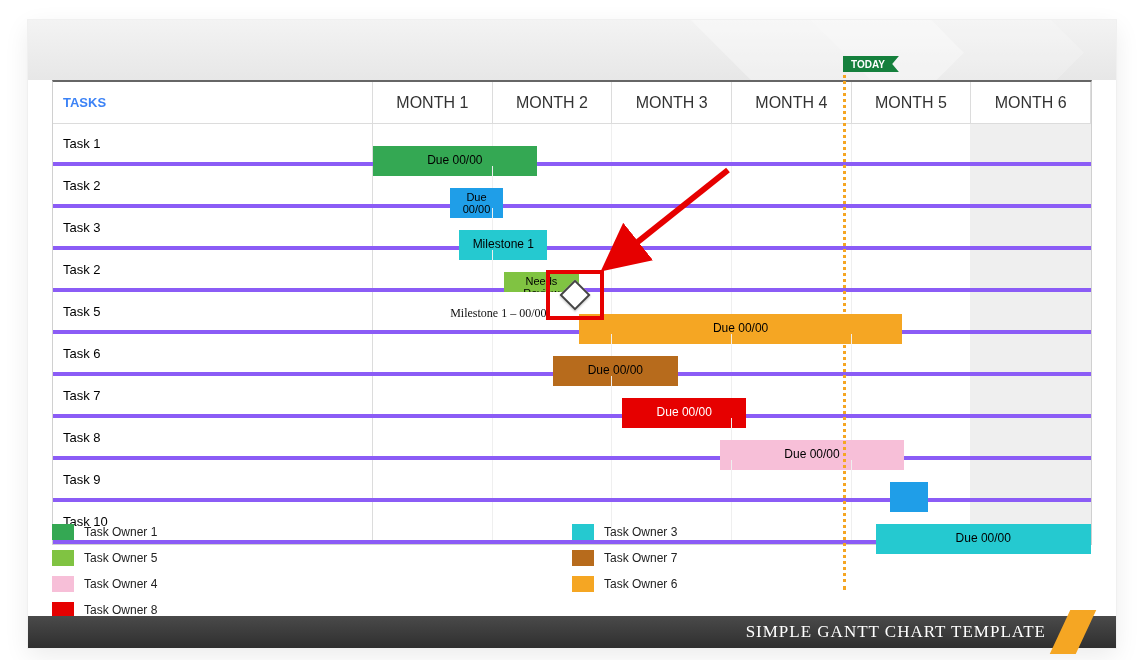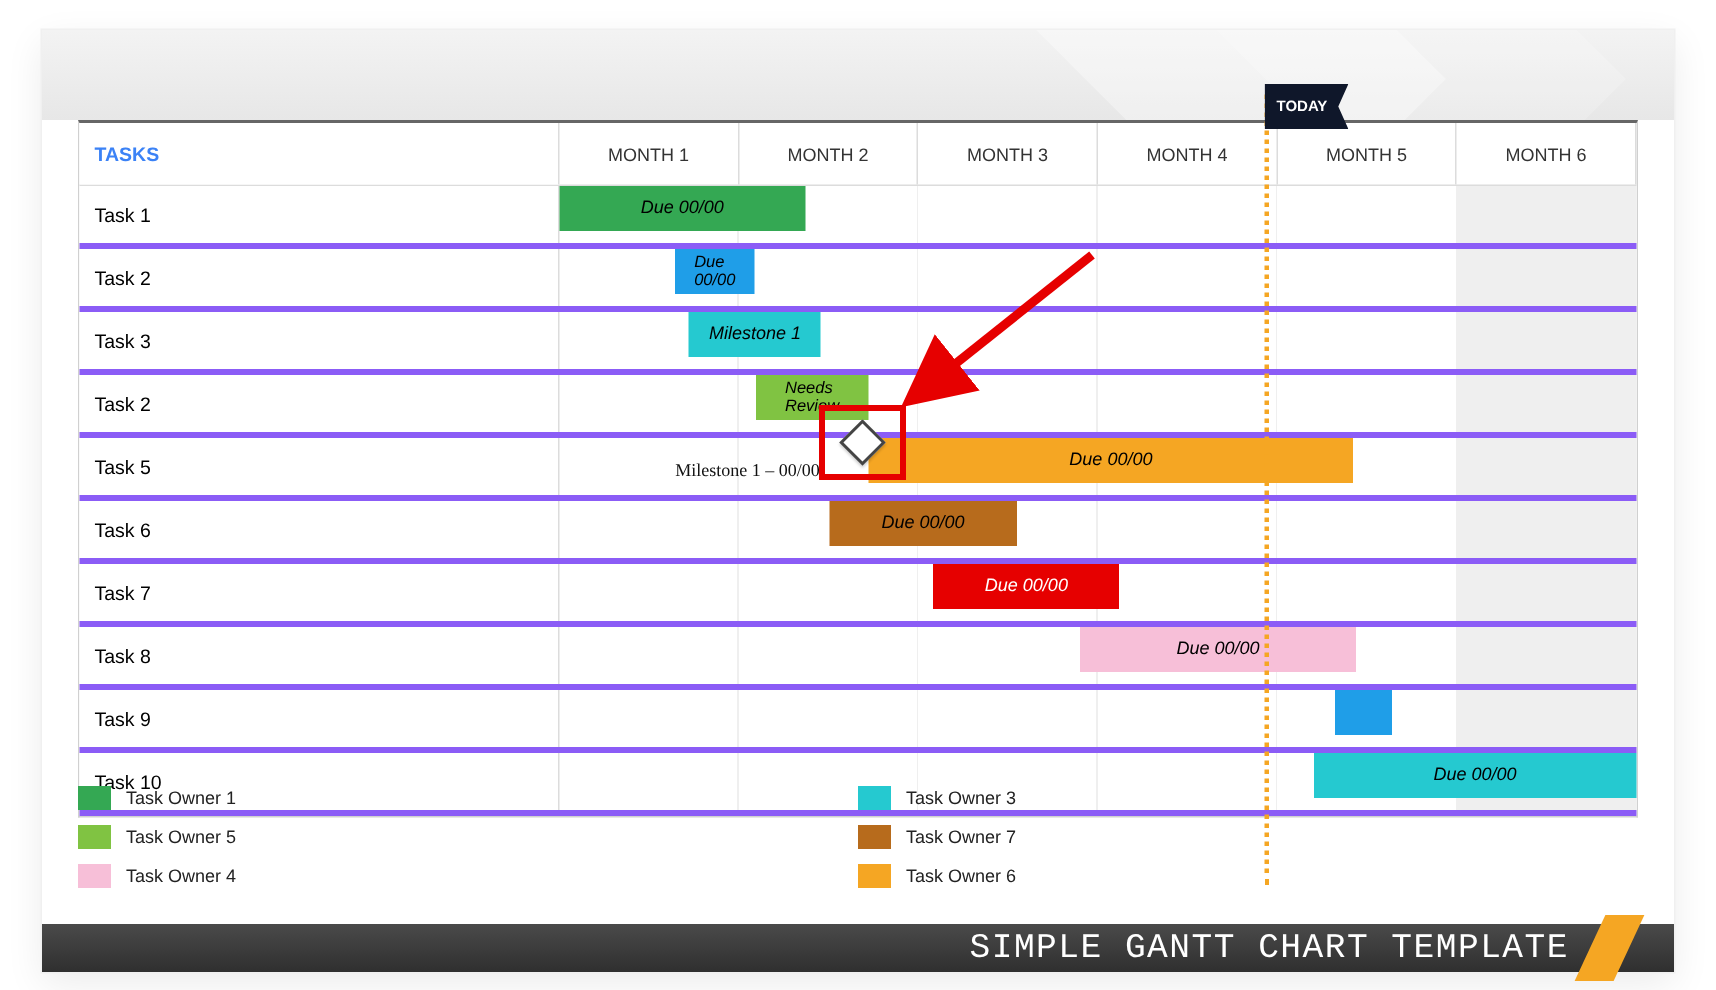--- a/index.html
+++ b/index.html
@@ -20,42 +20,42 @@
   .gantt-region {
     position:absolute;
     left:52px; right:52px; top:80px;
     border:1px solid #d0d0d0;
     border-top:2px solid #666;
     background:#fff;
   }
   
   .row { display:flex; height:42px; border-bottom:1px solid #dcdcdc; }
   .row.header { background:#fff; }
-  .row.header .cell { font-weight:400; text-align:center; line-height:42px; font-size:12px; color:#333;}
+  .row.header .cell { font-weight:400; text-align:center; line-height:42px; font-size:16px; color:#333;}
   .cell.task { width:320px; flex:0 0 320px; border-right:1px solid #dcdcdc; padding-left:10px; font-size:13px; display:flex; align-items:center; background:#fff;}
   .row.header .cell.task { font-weight:bold; font-size:13px; color:#3b82f6; background:#fff; text-align:left; justify-content:flex-start;}
   .cell.month { flex:1 1 0; border-right:1px solid #efefef; }
   .row.header .cell.month { border-right:1px solid #dcdcdc; }
   .cell.month:last-child { border-right:none; }
 
   .grid-area { position:relative; }
   .data-row { display:flex; height:42px; border-bottom:4px solid #8b5cf6; background:#fff; }
   .data-row .lane { flex:1 1 auto; position:relative; background:
      linear-gradient(to right,
        rgba(0,0,0,0) 0, rgba(0,0,0,0) calc(100%/6 - 1px), #efefef calc(100%/6 - 1px), #efefef calc(100%/6),
        rgba(0,0,0,0) calc(100%/6), rgba(0,0,0,0) calc(200%/6 - 1px), #efefef calc(200%/6 - 1px), #efefef calc(200%/6),
        rgba(0,0,0,0) calc(200%/6), rgba(0,0,0,0) calc(300%/6 - 1px), #efefef calc(300%/6 - 1px), #efefef calc(300%/6),
        rgba(0,0,0,0) calc(300%/6), rgba(0,0,0,0) calc(400%/6 - 1px), #efefef calc(400%/6 - 1px), #efefef calc(400%/6),
        rgba(0,0,0,0) calc(400%/6), rgba(0,0,0,0) calc(500%/6 - 1px), #efefef calc(500%/6 - 1px), #efefef calc(500%/6)
      );
   }
   .bar {
-    position:absolute; top:0; height:30px;
+    position:absolute; top:22px; height:30px;
     display:flex; align-items:center; justify-content:center;
-    font-size:12px; color:#000; white-space:pre-line; line-height:1.1;font-style:italic;
+    font-size:12px; color:#000; white-space:pre-line; text-align:center; line-height:1.1;
   }
   .bar.small { font-size:11px; }
   .pretext {
     position:absolute; top:0; height:42px; line-height:42px;
     font-size:12px; color:#111; text-align:right; padding-right:6px;
   }
   
   .c1 { background:#34a853; }   
   .c2 { background:#1f9ee8;margin-left:17px; }   
   .c3 { background:#25c9d0; }   
@@ -81,41 +81,41 @@
   
   .today-marker {
     position:absolute;
     width:3px;
     border-left:3px dotted #f5a623;
     z-index:20;
     pointer-events:none;
   }
   .today-flag {
     position:absolute;
-    height:30px; padding:0 14px 0 8px;
-    background:#0f172a; color:#fff; font-size:10px; font-weight:bold;
+    height:16px; padding:0 14px 0 8px;
+    background:#15803d; color:#fff; font-size:10px; font-weight:bold;
     display:flex; align-items:center;
     clip-path: polygon(0 0, 100% 0, 88% 50%, 100% 100%, 0 100%);
     z-index:21;
   }
   
   .arrow { position:absolute; z-index:40; pointer-events:none; }
 
   
   .legend { position:absolute; left:52px; right:52px; top:524px; display:grid;
     grid-template-columns: repeat(2, 1fr); row-gap:10px; }
   .leg-item { display:flex; align-items:center; font-size:12px; color:#222; }
   .swatch { width:22px; height:16px; margin-right:10px; }
   
   .footer {
     position:absolute; left:28px; right:28px; bottom:12px;
     height:32px; background:linear-gradient(#4a4a4a,#2f2f2f);
     display:flex; align-items:center; justify-content:flex-end;
-    color:#fff; font-size:23px; letter-spacing:1px; padding-right:70px;
-    font-family: Liberation Mono, monospace;
+    color:#fff; font-size:17px; letter-spacing:1px; padding-right:70px;
+    font-family: Liberation Serif, serif;
   }
   .footer .wedge { position:absolute; right:30px; top:-6px; width:26px; height:44px;
     background:#f5a623; transform:skewX(-25deg); }
   
   .top-band { position:absolute; left:28px; right:28px; top:20px; height:60px;
     background:linear-gradient(180deg,#f3f3f3,#e7e7e7);
     overflow:hidden;
   }
   .top-band::before, .top-band::after {
     content:""; position:absolute; width:220px; height:170px;
@@ -257,18 +257,22 @@
       <span>Task Owner 7</span>
     </div>
   <div class="leg-item">
       <span class="swatch c4"></span>
       <span>Task Owner 4</span>
     </div>
   <div class="leg-item">
       <span class="swatch c6"></span>
       <span>Task Owner 6</span>
     </div>
+  <div class="leg-item">
+      <span class="swatch c8"></span>
+      <span>Task Owner 8</span>
+    </div>
 </div>
 
 <div class="footer">
   <span>SIMPLE GANTT CHART TEMPLATE</span>
   <div class="wedge"></div>
 </div>
 
 </body></html>

